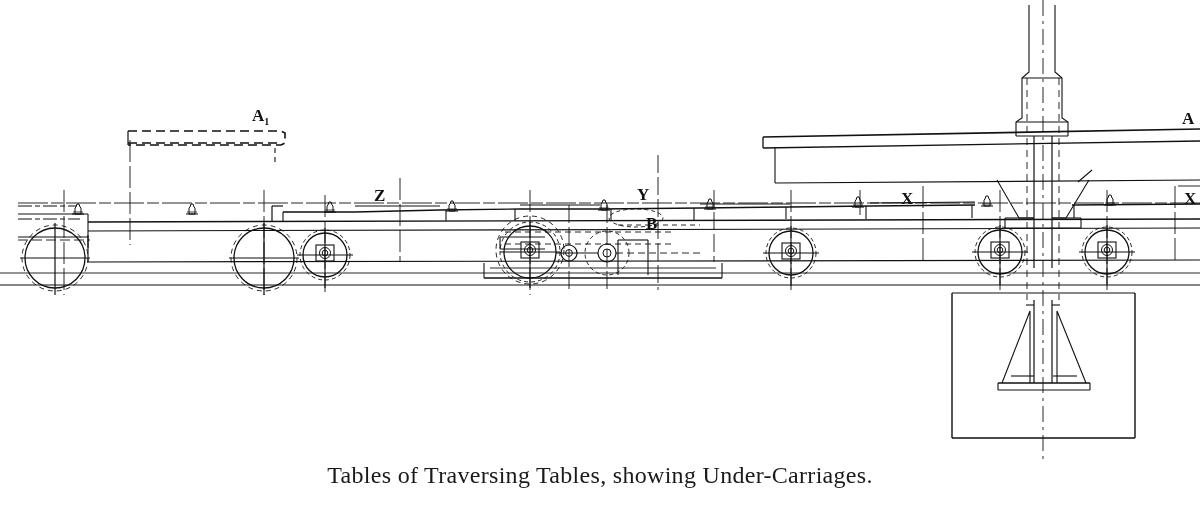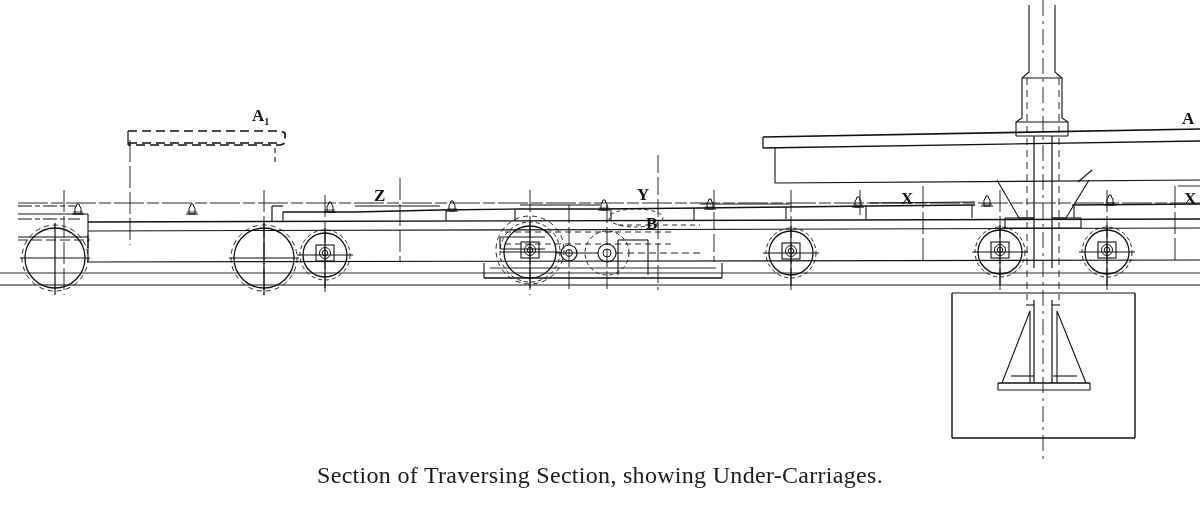--- a/index.html
+++ b/index.html
@@ -283,15 +283,15 @@
   <div class="lbl lbl-big" style="left:637px;top:186px;">Y</div>
 
   <div class="lbl lbl-big" style="left:646px;top:215px;">B</div>
 
   <div class="lbl lbl-big" style="left:901px;top:190px;">X</div>
 
   <div class="lbl lbl-big" style="left:1182px;top:110px;">A</div>
 
   <div class="lbl lbl-big" style="left:1184px;top:190px;">X</div>
 
-  <div id="caption">Section of Traversing Section, showing Under-Carriages.</div>
+  <div id="caption">Tables of Traversing Tables, showing Under-Carriages.</div>
 
 </div>
 
 </body></html>

